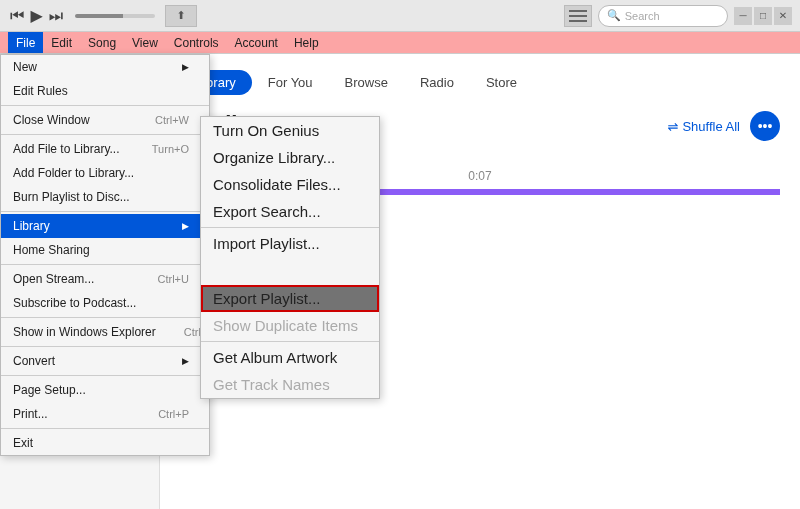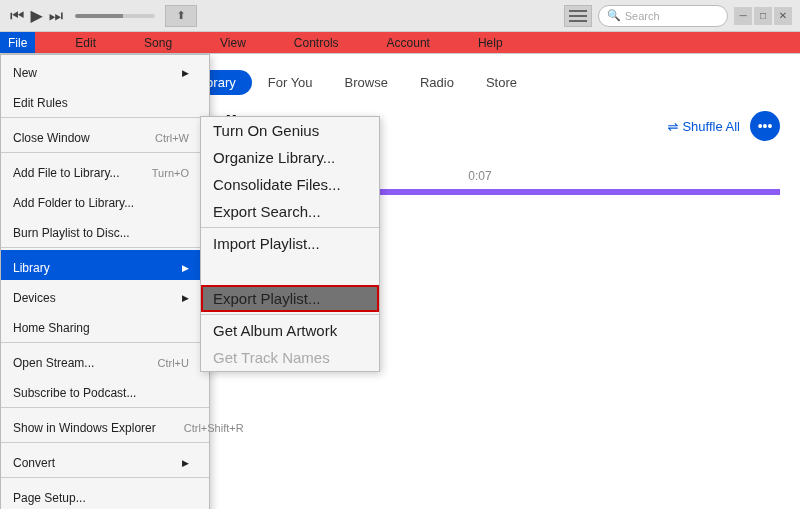--- a/index.html
+++ b/index.html
@@ -88,27 +88,26 @@
     .win-ctrl {
       width: 18px; height: 18px;
       background: #ccc;
       border: none; cursor: pointer;
       display: flex; align-items: center; justify-content: center;
       font-size: 10px; color: #555;
     }
 
     
     .menu-bar {
-      background: #ef4444;
+      background: #fca5a5;
       height: 22px;
       display: flex;
       align-items: center;
       border-bottom: 1px solid #ccc;
-      padding: 0 0;
-      gap: 32px;
+      padding: 0 8px;
     }
     .menu-item {
       padding: 2px 8px;
       cursor: pointer;
       font-size: 12px;
       color: #222;
       height: 100%;
       display: flex; align-items: center;
     }
     .menu-item:hover, .menu-item.active {
@@ -219,21 +218,21 @@
       top: 54px; left: 0;
       z-index: 100;
     }
     .dropdown {
       background: #f5f5f5;
       border: 1px solid #bbb;
       box-shadow: 2px 2px 8px rgba(0,0,0,0.2);
       min-width: 200px;
     }
     .dropdown-item {
-      padding: 11px 20px 5px 12px;
+      padding: 5px 20px 5px 12px;
       cursor: pointer;
       font-size: 12px;
       color: #222;
       display: flex; justify-content: space-between; align-items: center;
       white-space: nowrap;
     }
     .dropdown-separator {
       height: 1px;
       background: #ccc;
       margin: 2px 0;
@@ -383,23 +382,20 @@
     <div class="dropdown-item">
       <span>Add Folder to Library...</span>
     </div>
     <div class="dropdown-item">
       <span>Burn Playlist to Disc...</span>
     </div>
     <div class="dropdown-separator"></div>
     <div class="dropdown-item has-submenu" style="background:#0057d9;color:white;">
       <span>Library</span>
     </div>
-    <div class="dropdown-item has-submenu">
-      <span>Devices</span>
-    </div>
     <div class="dropdown-item">
       <span>Home Sharing</span>
     </div>
     <div class="dropdown-separator"></div>
     <div class="dropdown-item">
       <span>Open Stream...</span>
       <span class="shortcut">Ctrl+U</span>
     </div>
     <div class="dropdown-item">
       <span>Subscribe to Podcast...</span>
@@ -441,20 +437,23 @@
   <div class="submenu-item">
     <span>Export Search...</span>
   </div>
   <div class="dropdown-separator"></div>
   <div class="submenu-item">
     <span>Import Playlist...</span>
   </div>
   <div class="submenu-item highlighted">
     <span>Export Playlist...</span>
   </div>
+  <div class="submenu-item disabled">
+    <span>Show Duplicate Items</span>
+  </div>
   <div class="dropdown-separator"></div>
   <div class="submenu-item">
     <span>Get Album Artwork</span>
   </div>
   <div class="submenu-item disabled">
     <span>Get Track Names</span>
   </div>
 </div>
 
 </body></html>

